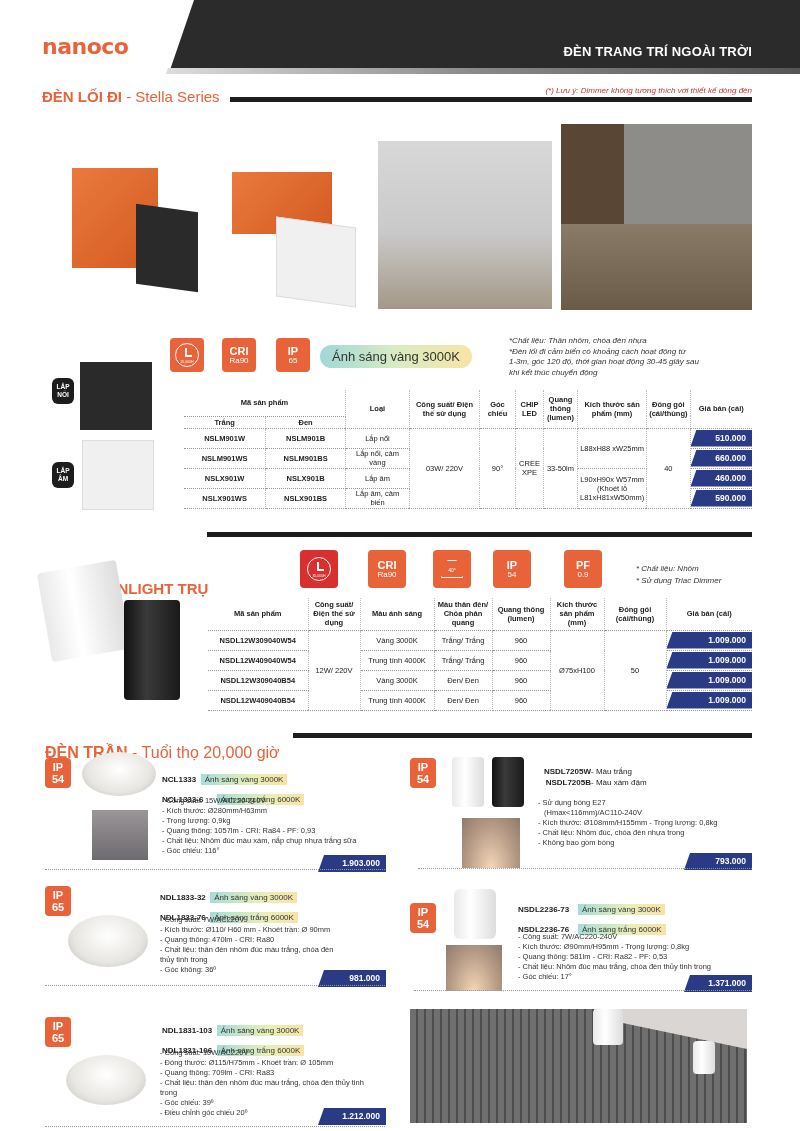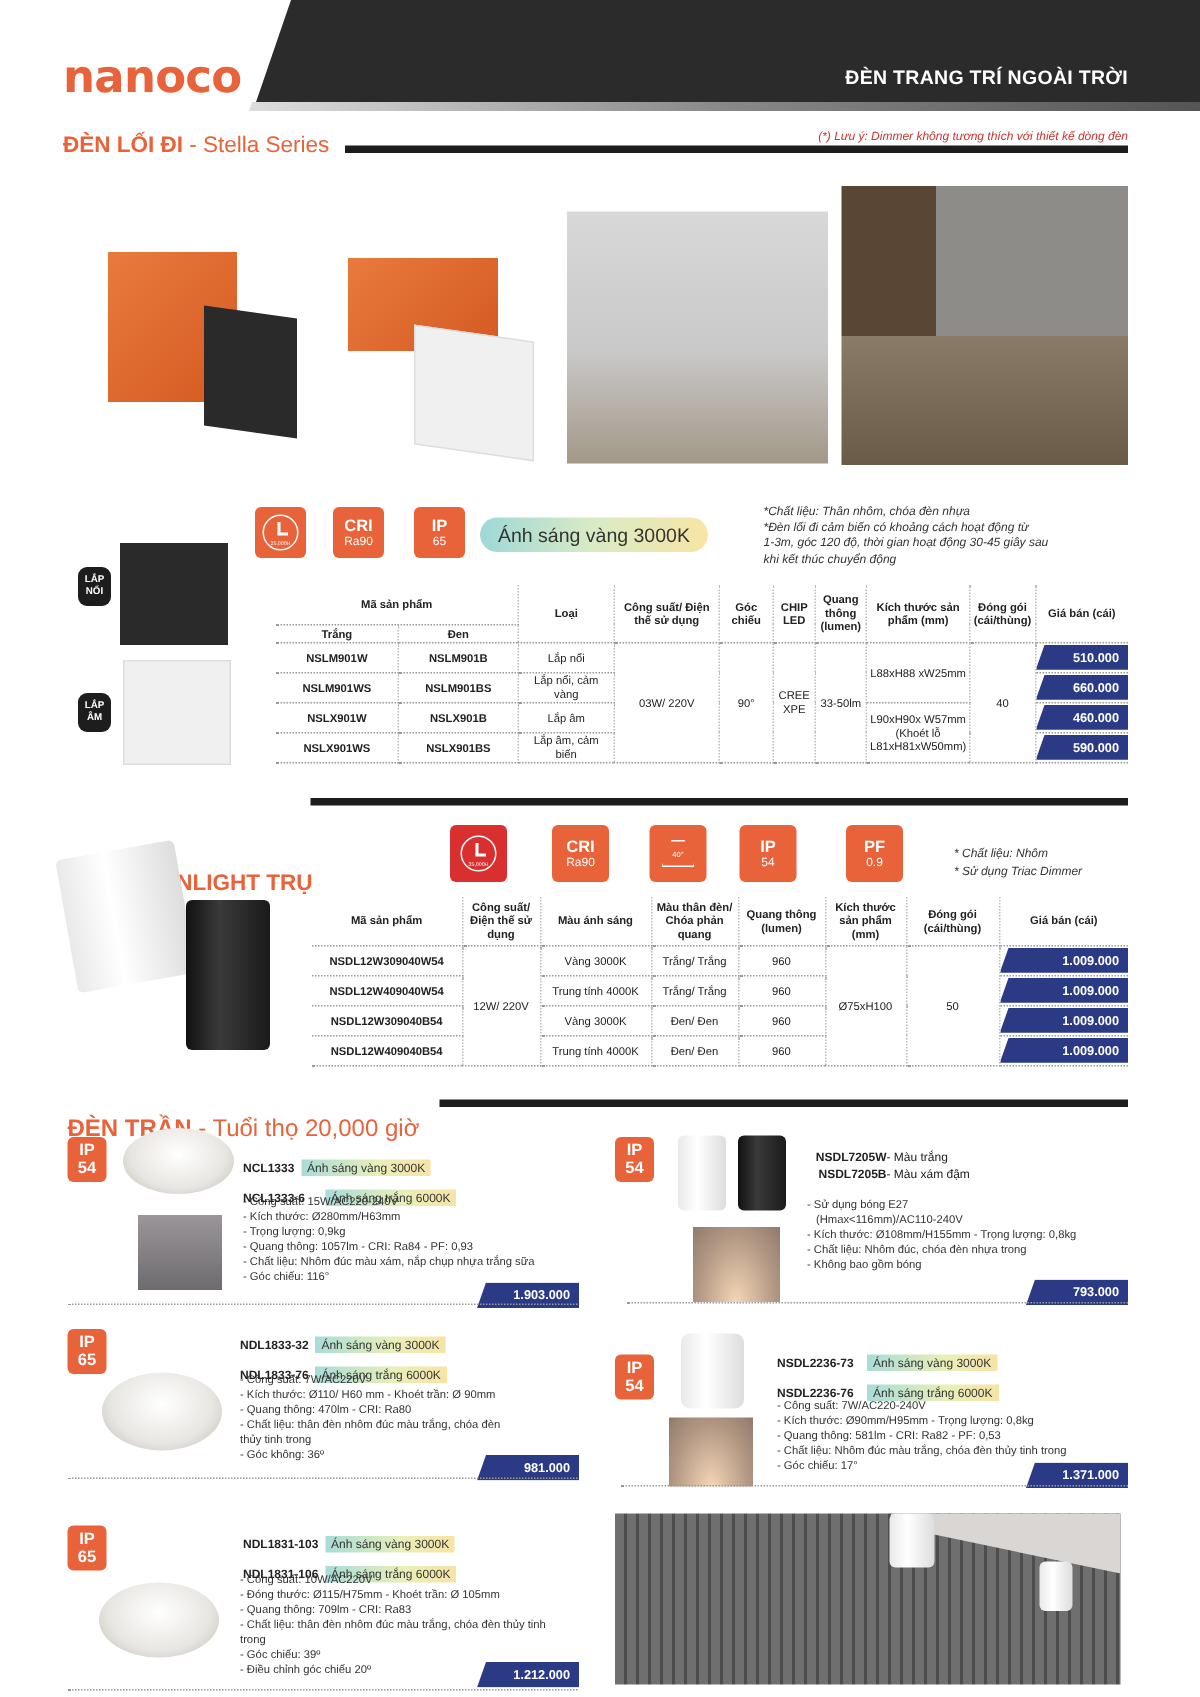--- a/index.html
+++ b/index.html
@@ -1,20 +1,20 @@
 <!DOCTYPE html>
 <html><head>
 <meta charset="utf-8">
 <style>
   * { box-sizing: border-box; margin: 0; padding: 0; }
   body { width: 800px; height: 1131px; background: #fff; font-family: "Liberation Sans", sans-serif; color: #222; position: relative; overflow: hidden; }
   .abs { position: absolute; }
 
   
-  .logo { left: 42px; top: 34px; font-family: "DejaVu Sans", sans-serif; font-weight: bold; font-size: 30px; color: #e8623a; letter-spacing: -0.5px; }
+  .logo { left: 42px; top: 34px; font-family: "DejaVu Sans", sans-serif; font-weight: bold; font-size: 22px; color: #e8623a; letter-spacing: -0.5px; }
   .header-band { left: 170px; top: 0; width: 630px; height: 70px; background: #2b2b2b; clip-path: polygon(24px 0, 100% 0, 100% 100%, 0 100%); }
   .header-stripe { left: 166px; top: 68px; width: 634px; height: 6px; background: linear-gradient(90deg,#ddd,#888 50%,#555); clip-path: polygon(2px 0,100% 0,100% 100%,0 100%); }
   .header-title { right: 48px; top: 44px; color: #fff; font-weight: bold; font-size: 13px; letter-spacing: 0.2px; }
 
   .section-title { font-size: 15px; font-weight: bold; color: #e8623a; }
   .section-title .sub { font-weight: normal; }
   .rule { height: 5px; background: #1d1d1d; }
   .note-red { font-size: 8px; font-style: italic; color: #c33; }
   .ph-box-dark { background: linear-gradient(135deg,#e97a3e,#d45a22); }
   .tile-dark { background: #2a2a2a; }

